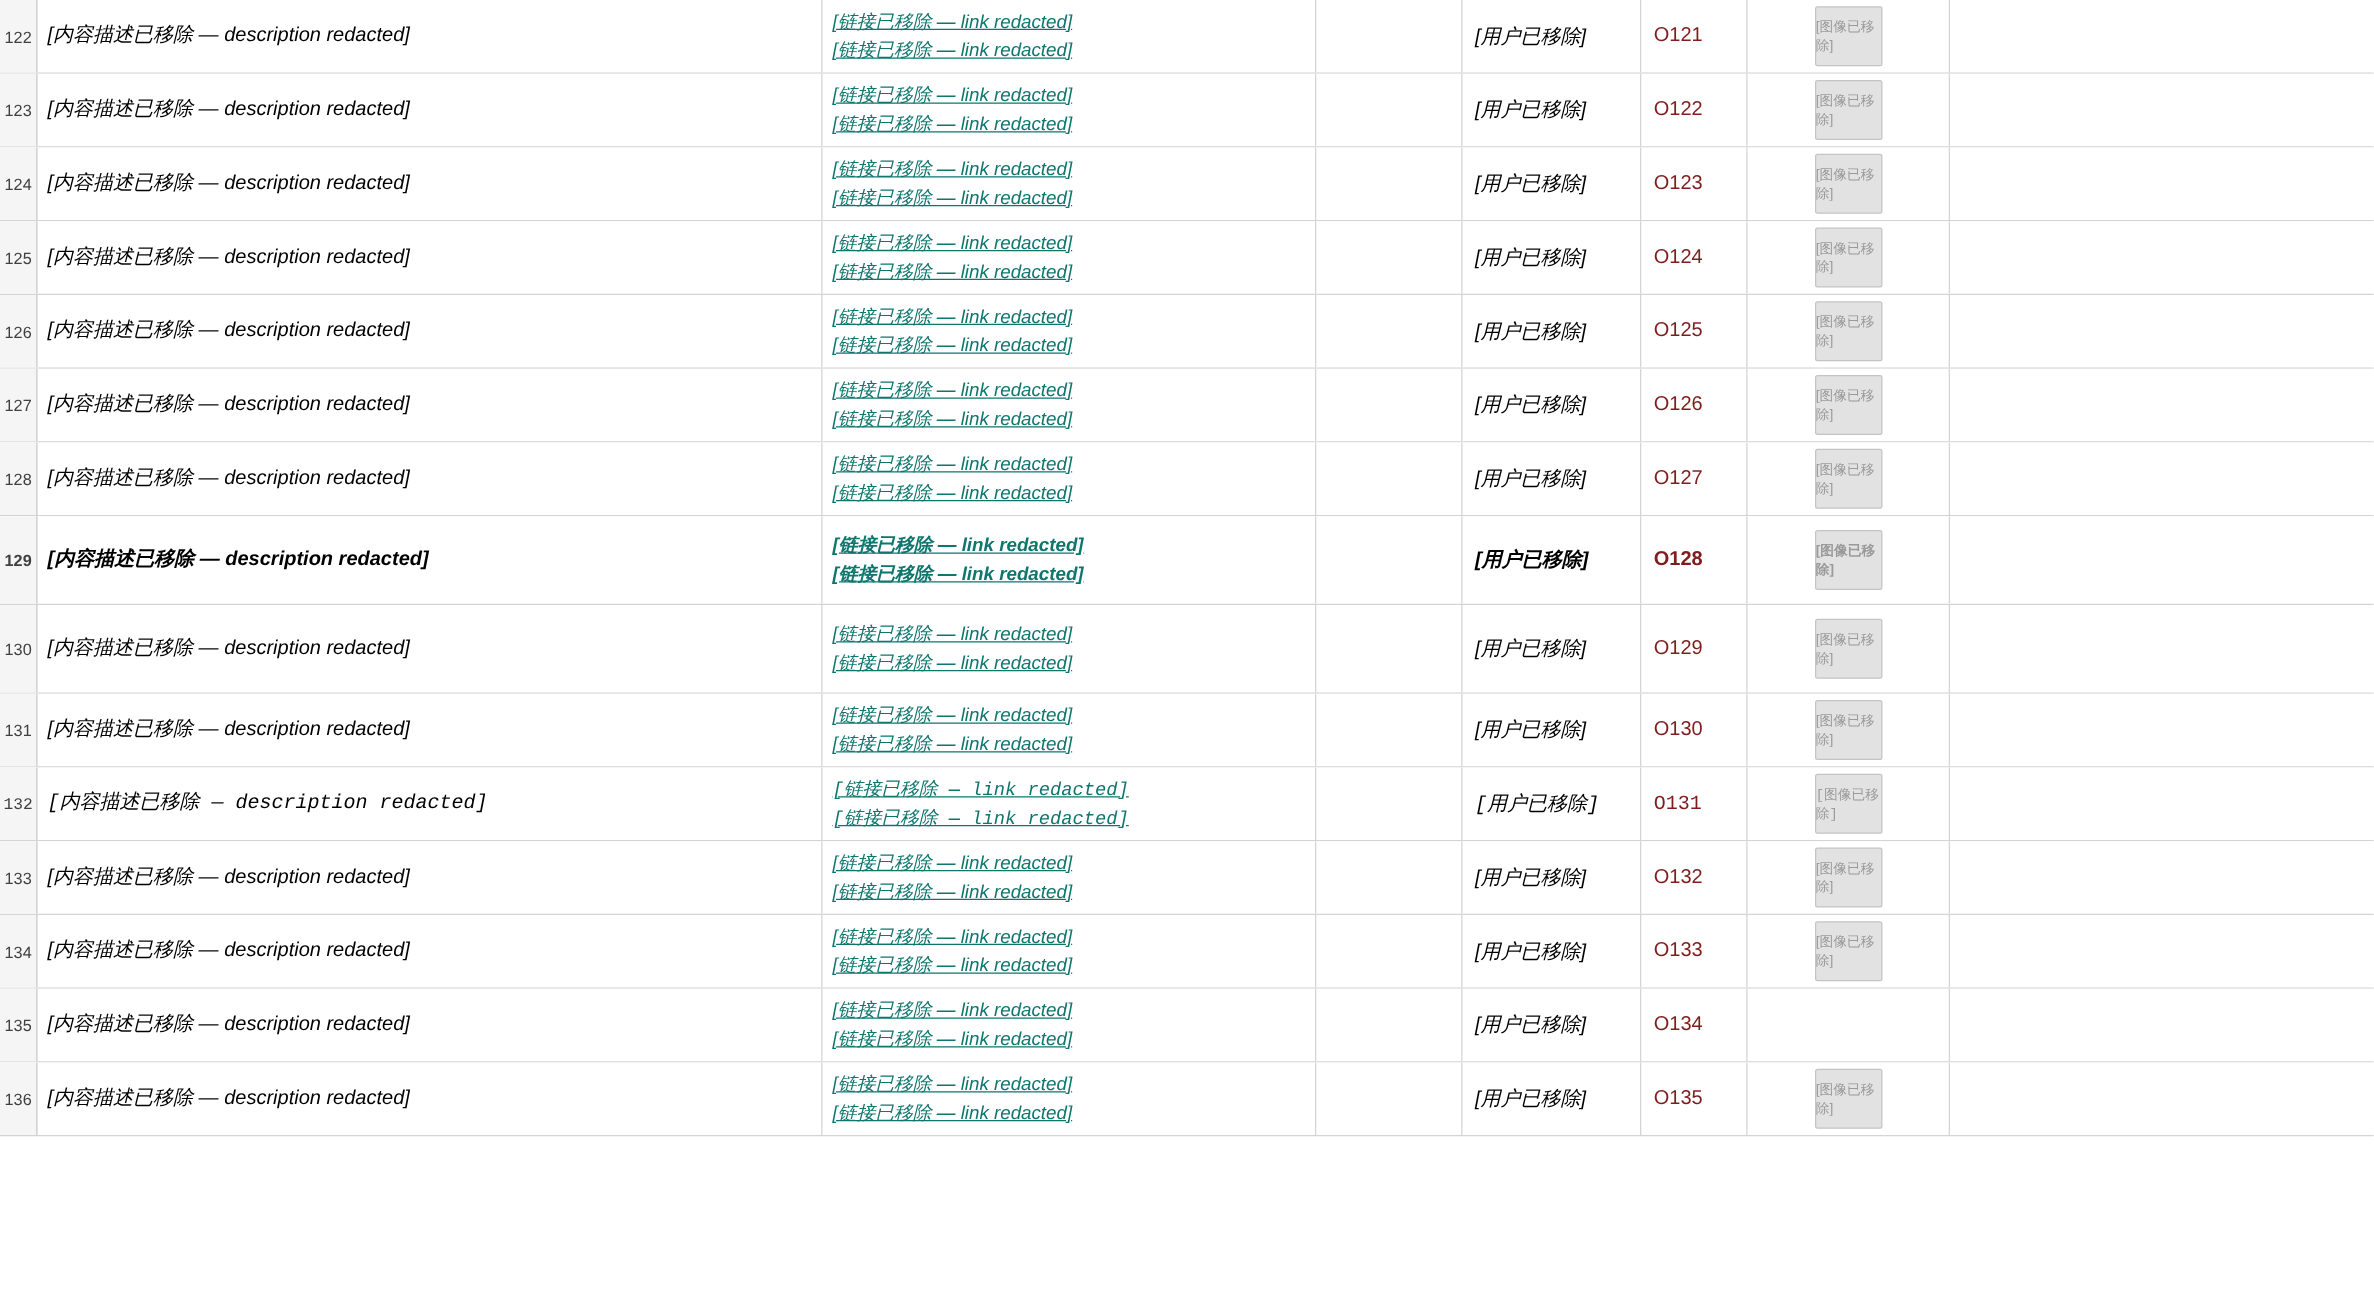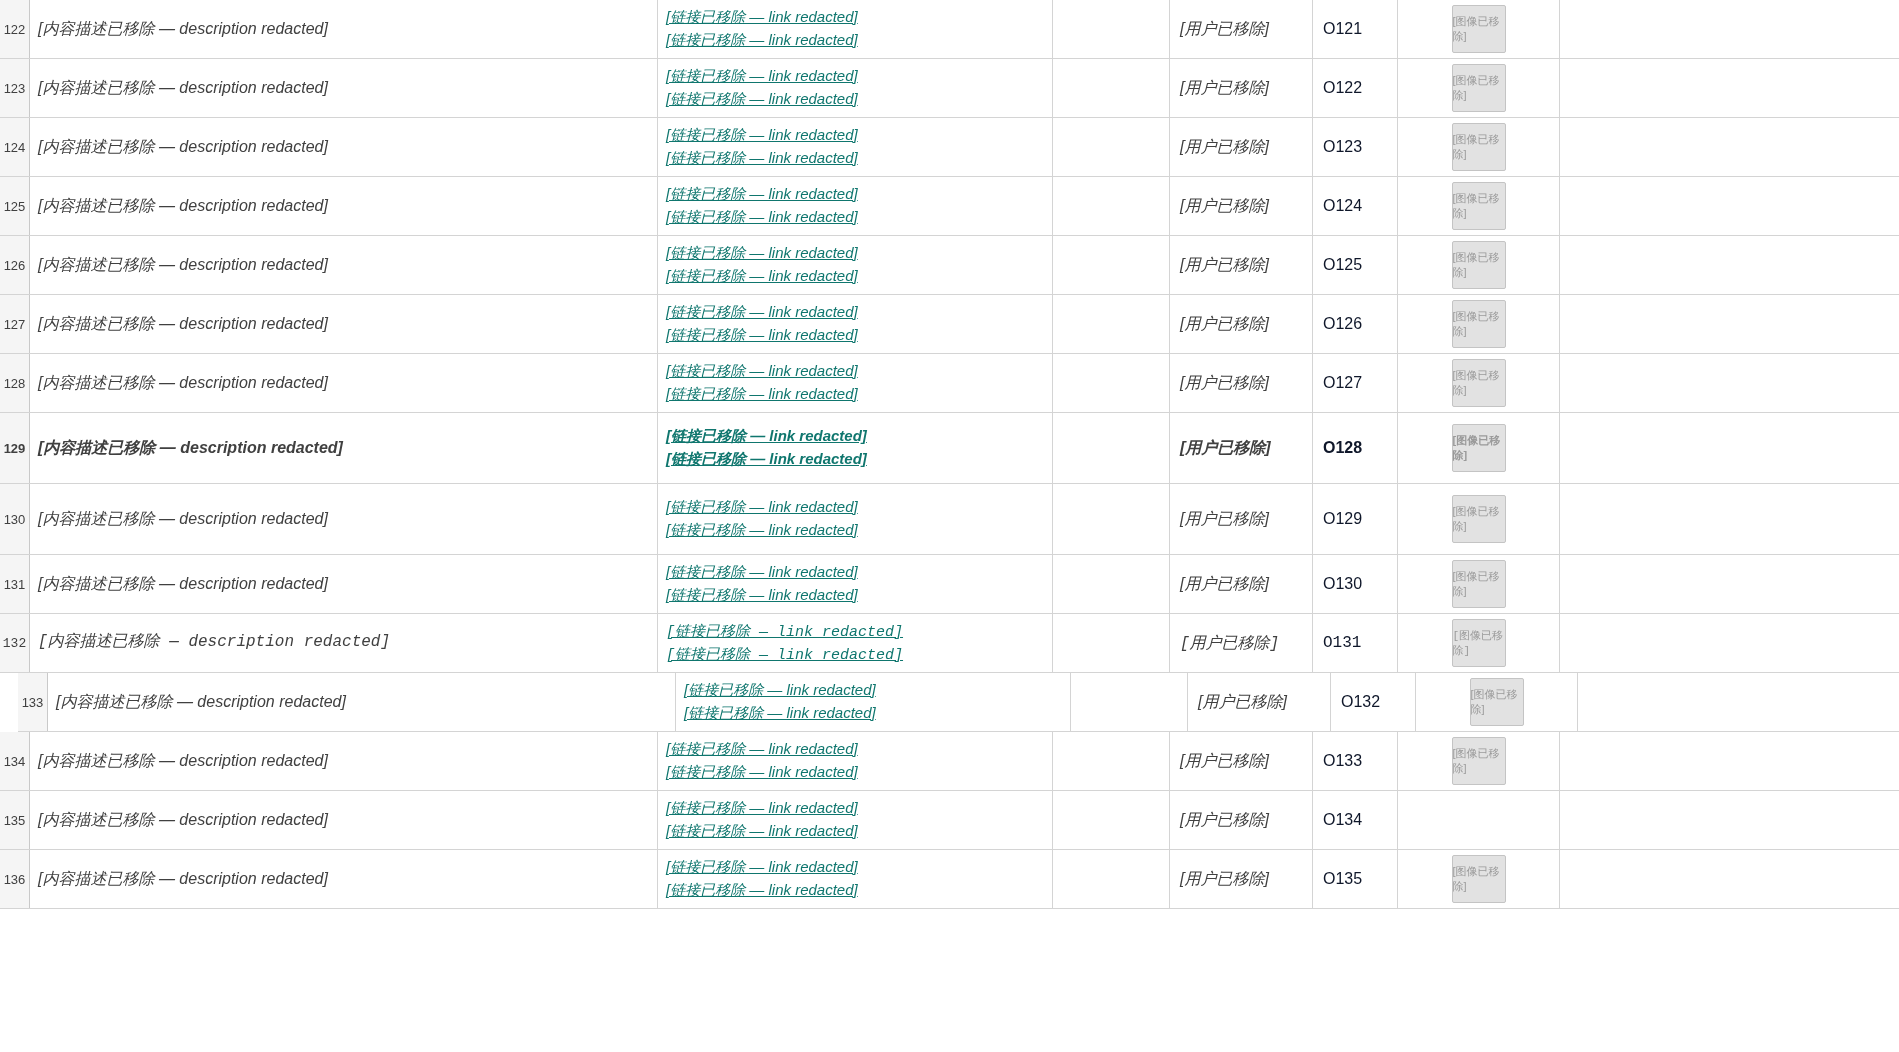--- a/index.html
+++ b/index.html
@@ -17,30 +17,30 @@
   .row-num {
     width: 30px; justify-content: center;
     background: #f5f5f5; color: #404040; font-size: 13px;
     border-right: 1px solid #c9c9c9;
   }
   .desc { width: 628px; padding: 4px 8px; font-size: 16px; color: #222; line-height: 1.45; }
   .links { width: 395px; padding: 4px 8px; flex-direction: column; justify-content: center; align-items: flex-start; gap: 4px; }
   .links a { color: #0f766e; text-decoration: underline; font-size: 15px; cursor: pointer; white-space: nowrap; }
   .spare { width: 117px; }
   .uploader { width: 143px; padding: 4px 10px; font-size: 16px; color: #222; }
-  .code { width: 85px; padding: 4px 10px; font-size: 16px; color: #0f172a; }
+  .code { width: 85px; padding: 4px 10px; font-size: 16px; color: #7f1d1d; }
   .thumb-cell { width: 162px; justify-content: center; padding: 4px; }
   .thumb {
     width: 52px; height: 46px; background: #e2e2e2;
     border: 1px solid #c4c4c4; border-radius: 2px;
     display: flex; align-items: center; justify-content: center;
     color: #9a9a9a; font-size: 11px;
   }
   .tail { flex: 1; border-right: none; }
-  .redacted { color: #404040; font-style: italic; }
+  .redacted { color: #000000; font-style: italic; }
 </style>
 </head>
 <body>
 
 <div class="sheet">
     <div class="row" style="height: 58px;">
     <div class="cell row-num">122</div>
     <div class="cell desc redacted">[内容描述已移除 — description redacted]</div>
     <div class="cell links">
       <a class="redacted">[链接已移除 — link redacted]</a>
@@ -197,21 +197,21 @@
       <a class="redacted">[链接已移除 — link redacted]</a>
     </div>
     <div class="cell spare"></div>
     <div class="cell uploader redacted">[用户已移除]</div>
     <div class="cell code">O131</div>
     <div class="cell thumb-cell">
         <div class="thumb">[图像已移除]</div>
       </div>
     <div class="cell tail"></div>
   </div>
-    <div class="row" style="height: 58px; margin-left: 18px;">
+    <div class="row" style="height: 58px;">
     <div class="cell row-num">133</div>
     <div class="cell desc redacted">[内容描述已移除 — description redacted]</div>
     <div class="cell links">
       <a class="redacted">[链接已移除 — link redacted]</a>
       <a class="redacted">[链接已移除 — link redacted]</a>
     </div>
     <div class="cell spare"></div>
     <div class="cell uploader redacted">[用户已移除]</div>
     <div class="cell code">O132</div>
     <div class="cell thumb-cell">

